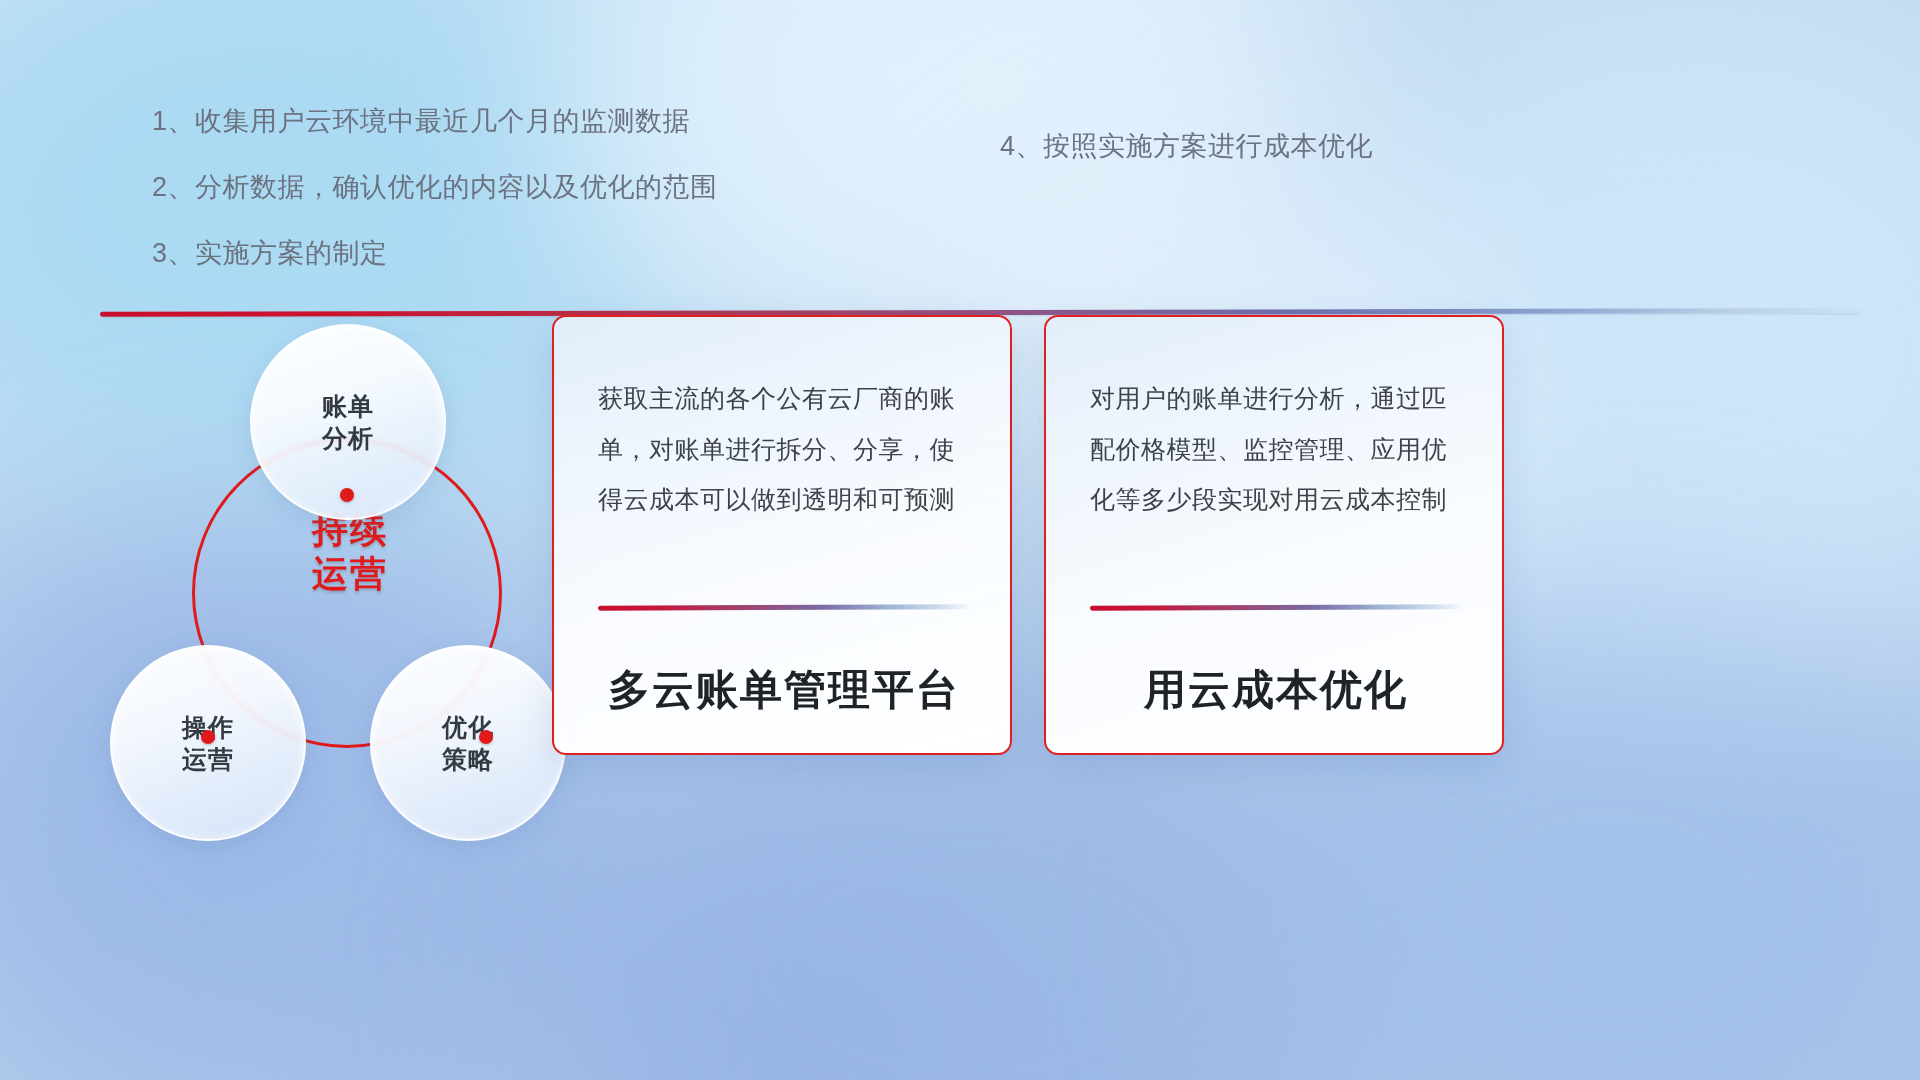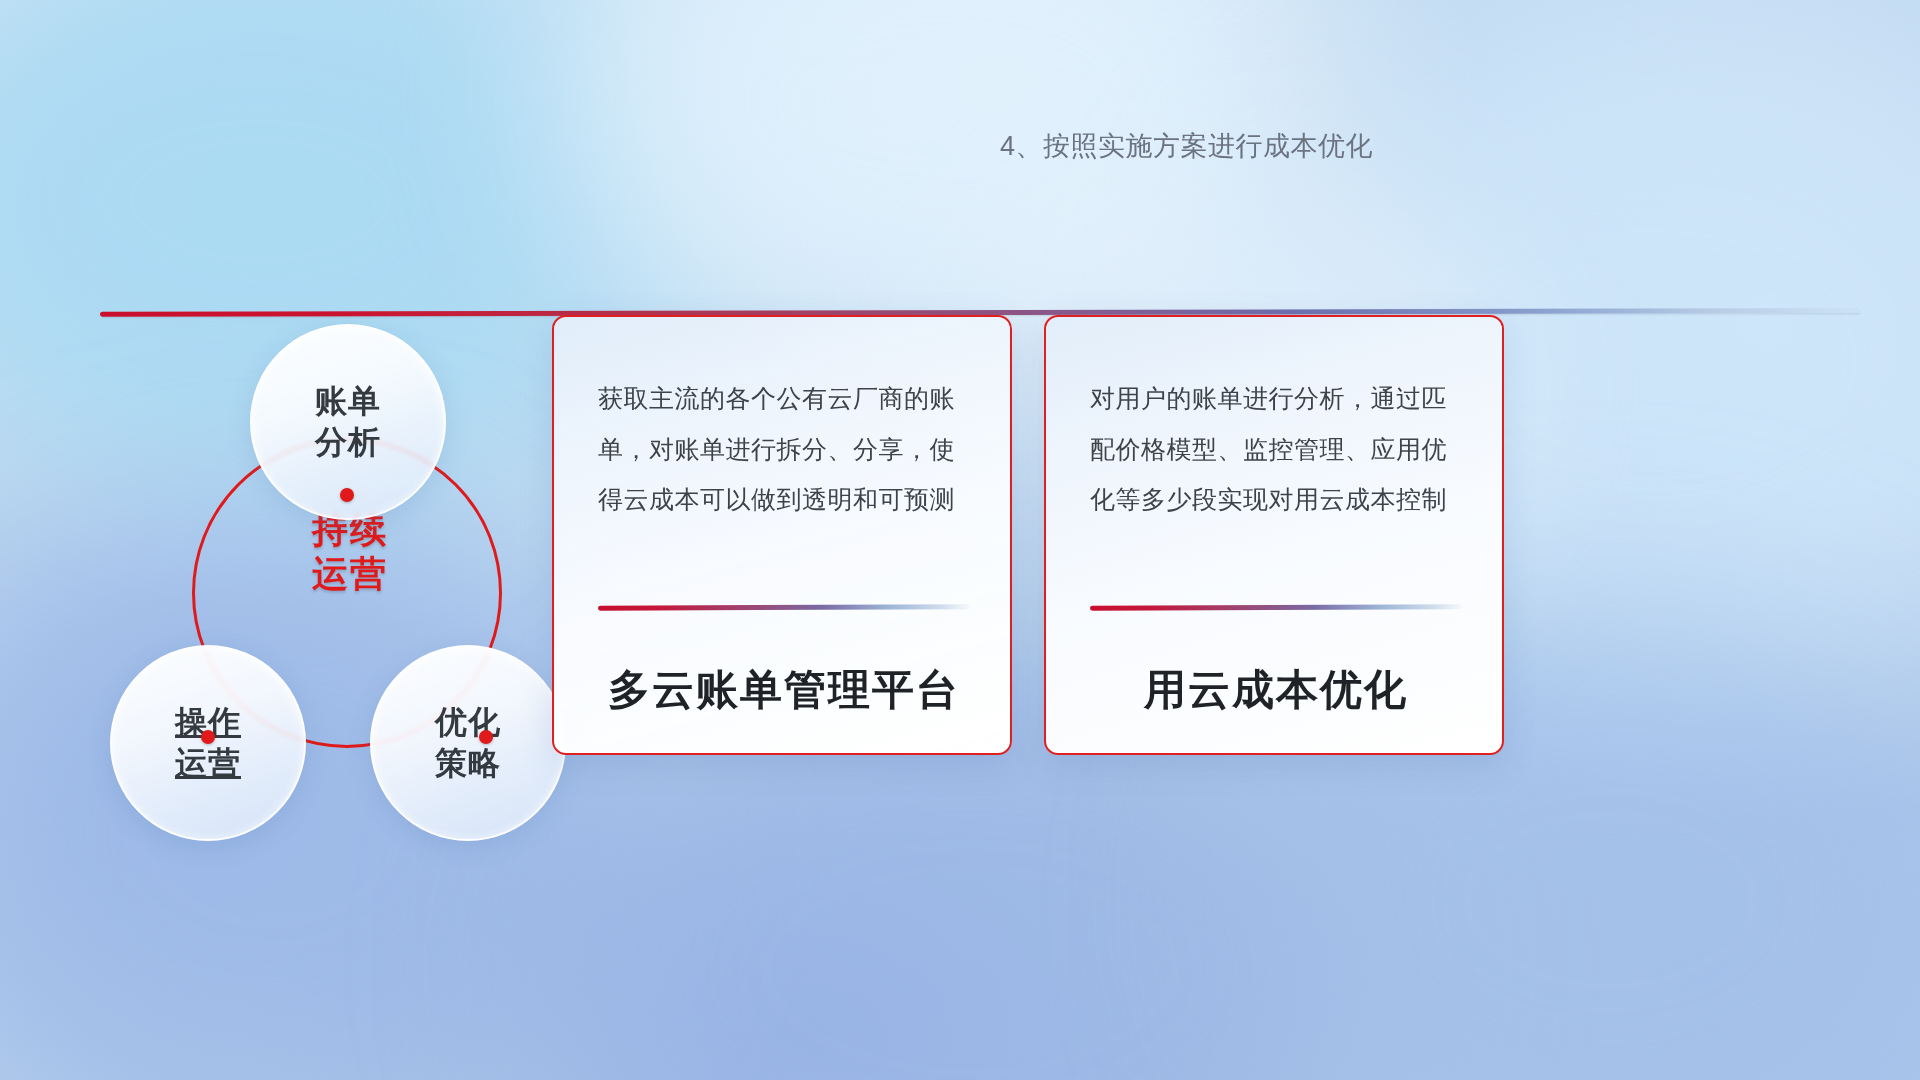--- a/index.html
+++ b/index.html
@@ -86,32 +86,32 @@
   .bubble {
     position: absolute;
     border-radius: 50%;
     box-sizing: border-box;
     display: flex;
     align-items: center;
     justify-content: center;
     text-align: center;
     color: #333a40;
     font-weight: bold;
-    font-size: 32px;
+    font-size: 25px;
     line-height: 1.28;
     letter-spacing: 1px;
     border: 2px solid rgba(255,255,255,0.92);
     background:
       linear-gradient(160deg, rgba(255,255,255,0.96) 0%, rgba(250,252,255,0.92) 38%,
                       rgba(234,242,252,0.88) 72%, rgba(222,234,250,0.86) 100%);
     box-shadow: 0 6px 24px rgba(70,110,170,0.16), inset 0 2px 10px rgba(255,255,255,0.85);
     backdrop-filter: blur(2px);
   }
   .bubble.top    { left: 150px; top: -16px;  width: 196px; height: 196px; }
-  .bubble.bl     { left: 10px;  top: 305px;  width: 196px; height: 196px; text-decoration: underline; }
+  .bubble.bl     { left: 10px;  top: 305px;  width: 196px; height: 196px; }
   .bubble.br     { left: 270px; top: 305px;  width: 196px; height: 196px; }
 
   .center-label {
     position: absolute;
     left: 160px; top: 168px;
     width: 180px;
     text-align: center;
     color: #e01a1a;
     font-weight: 900;
     font-size: 36px;
@@ -190,20 +190,25 @@
 <div id="slide">
 
   <div class="bloom b1"></div>
   <div class="bloom b2"></div>
   <div class="bloom b3"></div>
   <div class="bloom b4"></div>
   <div class="bloom b5"></div>
   <div class="bloom b6"></div>
   <div class="bloom b7"></div>
 
+  <div class="bullets left">
+    <div class="row">1、收集用户云环境中最近几个月的监测数据</div>
+    <div class="row">2、分析数据，确认优化的内容以及优化的范围</div>
+    <div class="row">3、实施方案的制定</div>
+  </div>
 
   <div class="bullets right">
     <div class="row">4、按照实施方案进行成本优化</div>
   </div>
 
   <div class="divider"></div>
 
   <div class="diagram">
 
     <div class="ring center"></div>

